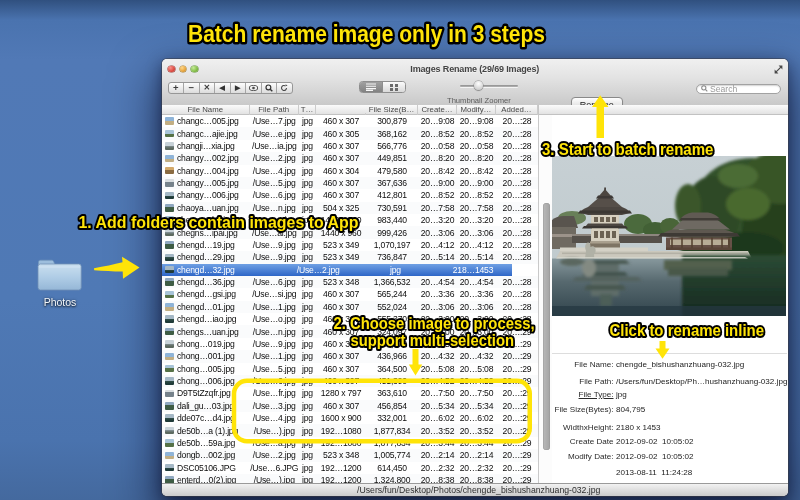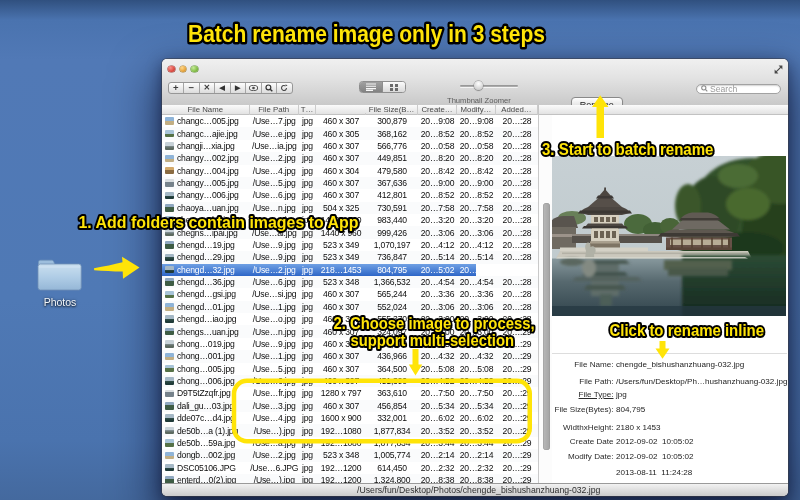--- a/index.html
+++ b/index.html
@@ -34,21 +34,21 @@
 background:linear-gradient(180deg,#ffffff,#e8e8e8 45%,#d2d2d2);display:flex;align-items:center;justify-content:center;font-size:9px;color:#1a1a1a;box-shadow:0 1px 1px rgba(0,0,0,.15);}
 #search{position:absolute;left:534px;top:25px;width:85px;height:10.5px;border:1px solid #a2a2a2;border-radius:6px;background:#fff;box-sizing:border-box;
 display:flex;align-items:center;font-size:8.6px;color:#9a9a9a;box-shadow:inset 0 1px 1.5px rgba(0,0,0,.18);}
 
 #hdr{position:absolute;left:0;top:46px;width:100%;height:10.5px;background:linear-gradient(180deg,#fbfbfb,#e2e2e2);border-bottom:1px solid #c2c2c2;box-sizing:border-box;text-decoration:underline;}
 #hdr .h{position:absolute;top:0;height:10px;line-height:10.5px;font-size:7.8px;color:#474747;text-align:center;border-right:1px solid #cbcbcb;box-sizing:border-box;overflow:hidden;white-space:nowrap;}
 
 #tbl{position:absolute;left:0;top:56.5px;width:376px;height:368px;overflow:hidden;background:#fff;}
 .r{height:12.375px;display:flex;align-items:center;font-size:8.6px;color:#0c0c0c;white-space:nowrap;letter-spacing:-0.2px;}
 .r.alt{background:#fafbfc;}
-.r.sel{background:linear-gradient(180deg,#6fa0e4,#2e66c7);color:#fff;position:relative;z-index:2;width:314px;}
+.r.sel{background:linear-gradient(180deg,#6fa0e4,#2e66c7);color:#fff;position:relative;z-index:2;width:350px;gap:44px;}
 .c{overflow:hidden;flex:none;text-align:center;}
 .c1{width:87.5px;text-align:left;display:flex;align-items:center;}
 .c2{width:49.5px;}
 .c3{width:17px;}
 .c4{width:50px;}
 .c5{width:52px;}
 .c6{width:39px;}
 .c7{width:39px;}
 .c8{width:42px;}
 .th{width:9px;height:7.5px;margin:0 3.5px 0 2.5px;flex:none;border-radius:1px;}
@@ -79,20 +79,21 @@
 #anno{position:absolute;left:0;top:0;width:800px;height:500px;pointer-events:none;}
 </style>
 </head>
 <body>
 <div id="desk">
   <div id="win">
     <div id="chrome">
       <div class="light" id="l1"></div>
         <div class="light" id="l2"></div>
         <div class="light" id="l3"></div>
+      <div id="wtitle">Images Rename (29/69 Images)</div>
       <svg id="fsicon" viewBox="0 0 9 9">
           <path d="M4.6 0.6h3.8v3.8z" fill="#4a4a4a"></path>
           <path d="M4.4 8.4H0.6V4.6z" fill="#4a4a4a"></path>
           <path d="M1.6 7.4L7.4 1.6" stroke="#4a4a4a" stroke-width="1.2"></path>
         </svg>
       <div id="btngrp">
         <div class="b">+</div>
           <div class="b">−</div>
           <div class="b" style="font-size:8px;">✕</div>
         <div class="b" style="font-size:7px;color:#333;">◀</div>

